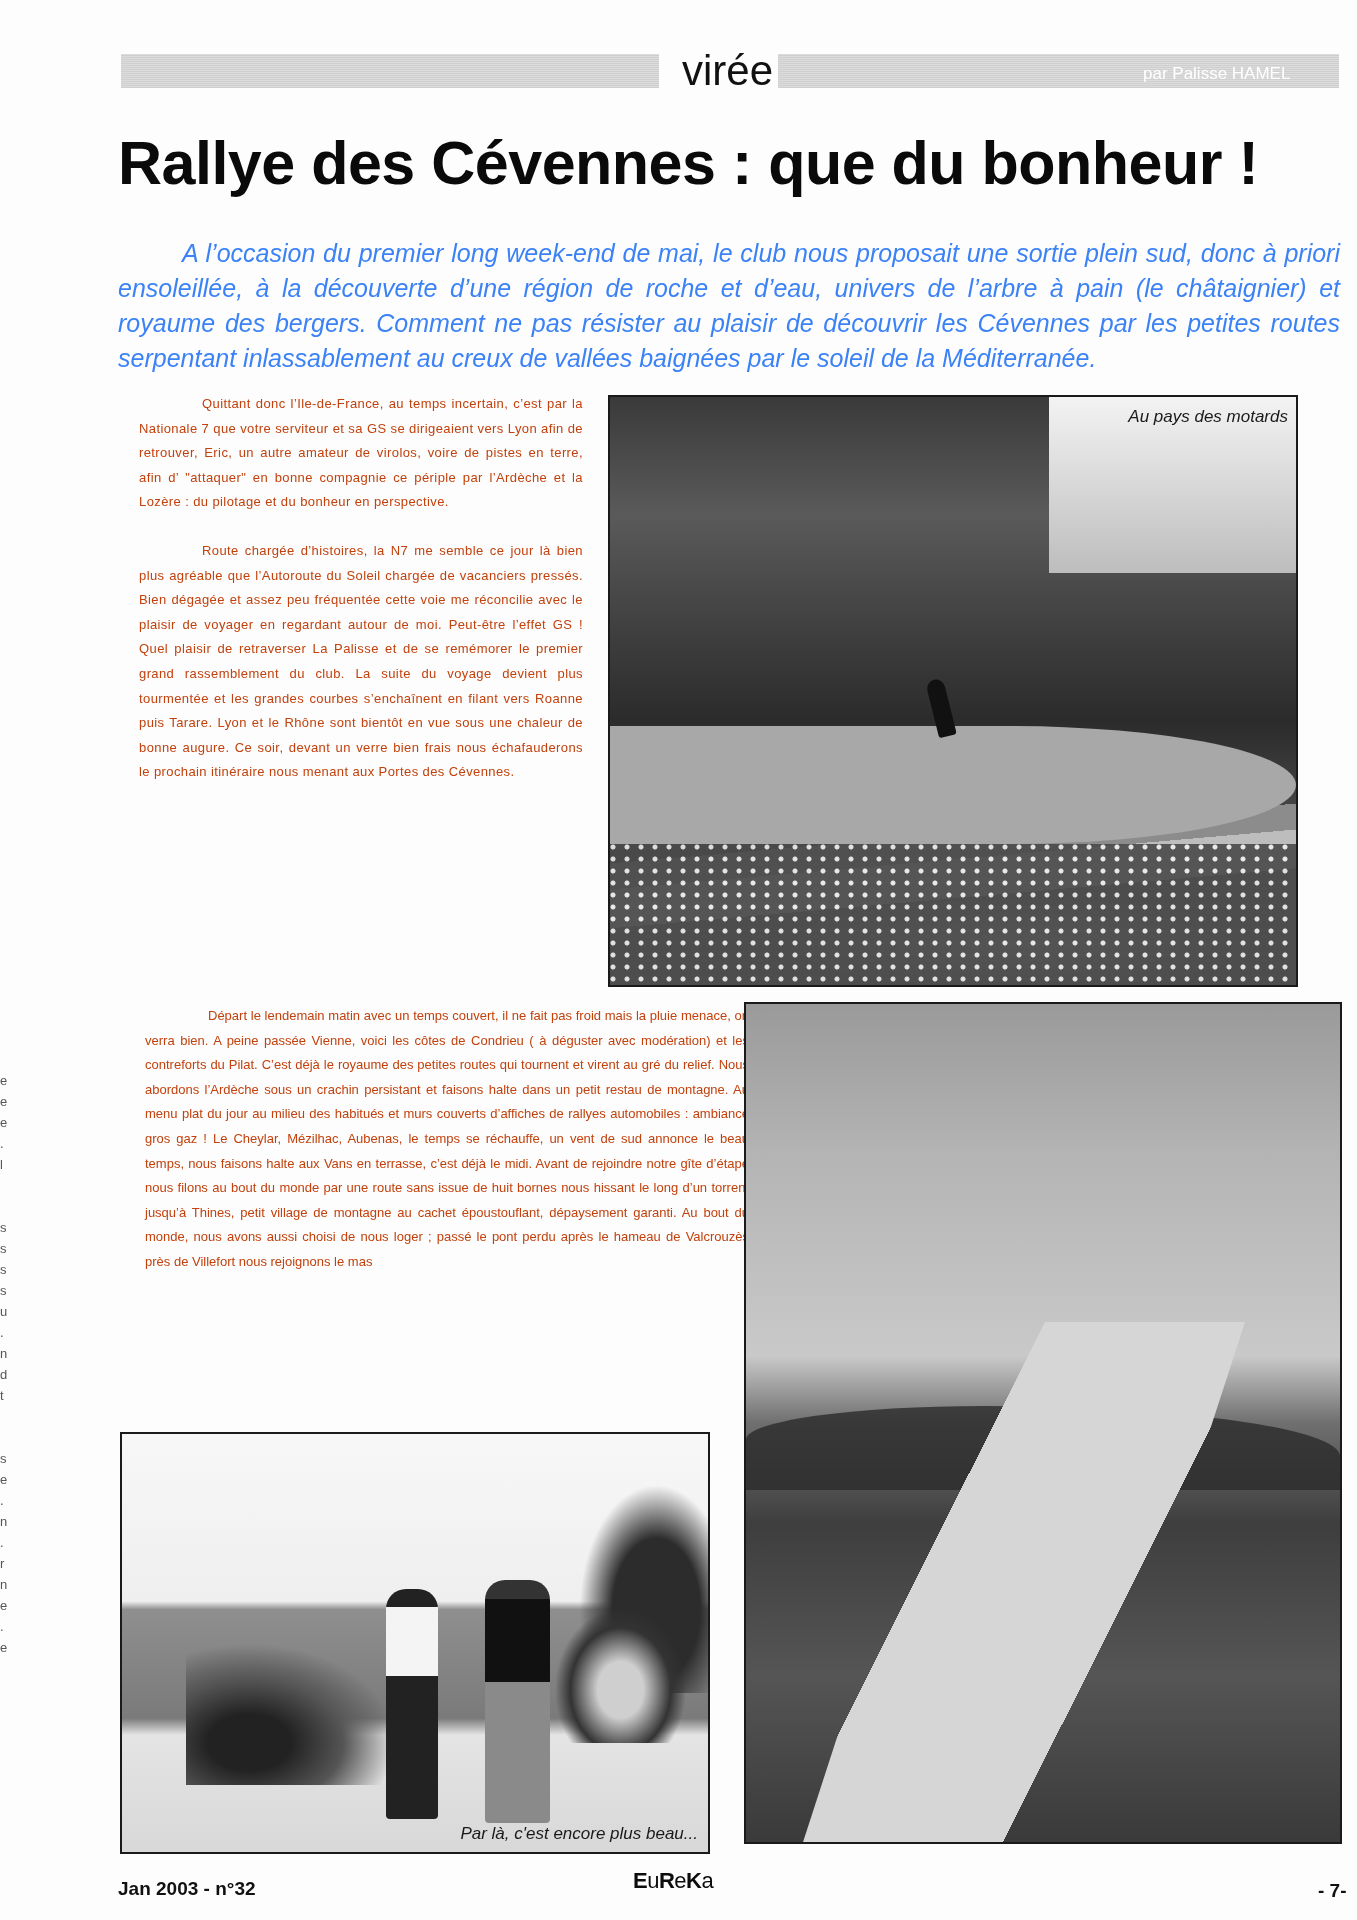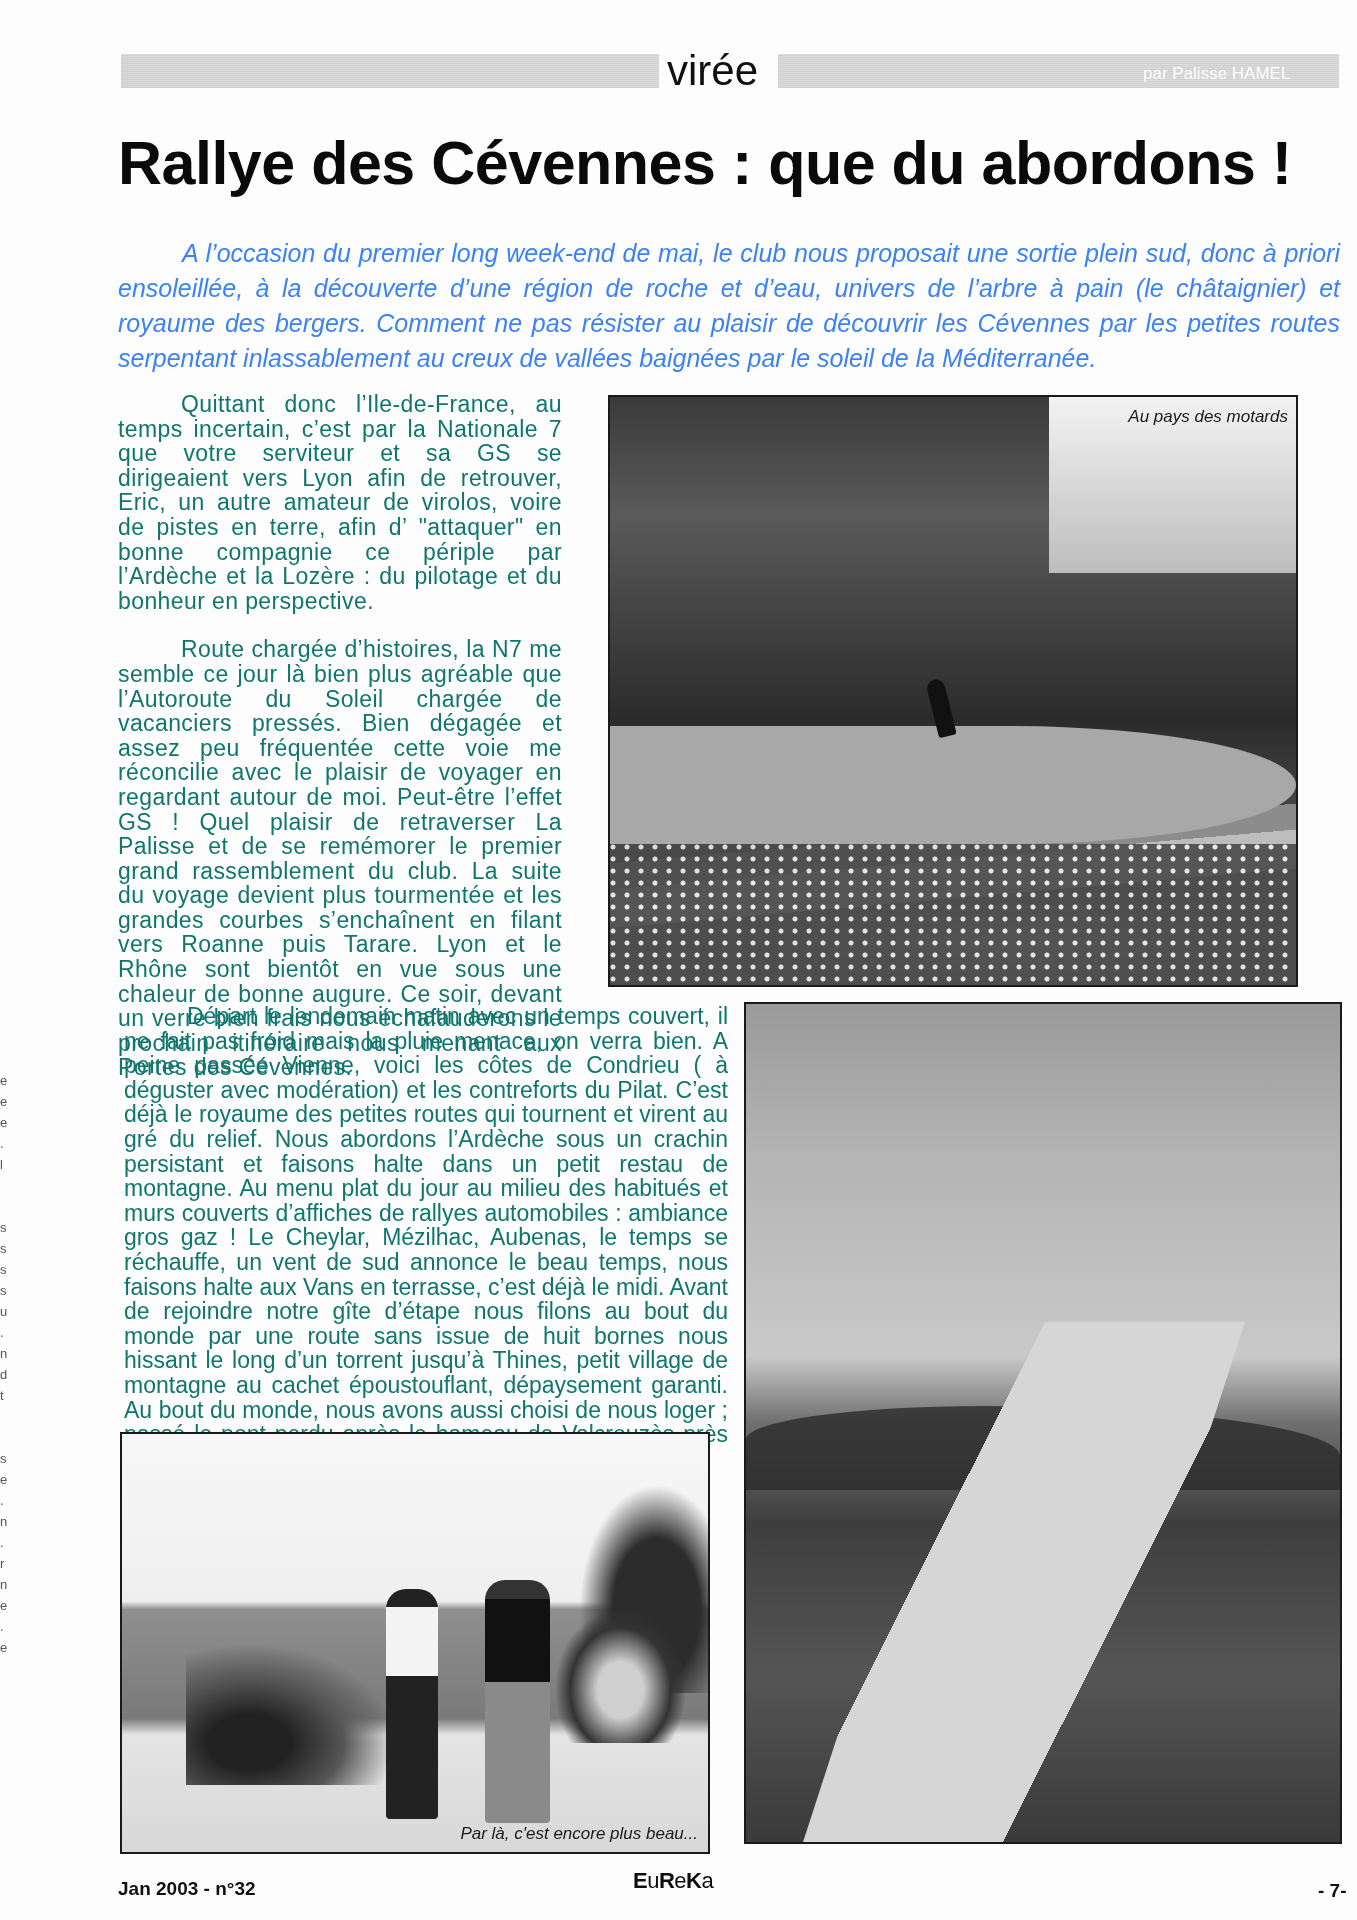--- a/index.html
+++ b/index.html
@@ -12,29 +12,29 @@
 
   
   .bleed { left: 0; top: 1070px; width: 14px; font-size: 13px; line-height: 21px; color: #555; white-space: pre; }
 
   
   .band { height: 34px; top: 54px;
     background: repeating-linear-gradient(0deg, #cfcfcf 0 1px, #dcdcdc 1px 2px);
   }
   .band-left { left: 121px; width: 538px; }
   .band-right { left: 778px; width: 561px; }
-  .rubric { left: 667px; top: 47px; font-size: 42px; line-height: 48px; color: #111; }
+  .rubric { left: 682px; top: 47px; font-size: 42px; line-height: 48px; color: #111; }
   .byline { left: 1143px; top: 64px; font-size: 17px; color: #fff; }
 
   .title { left: 118px; top: 128px; font-size: 61px; font-weight: bold; letter-spacing: -0.5px; color: #0a0a0a; white-space: nowrap; }
 
   .lede { left: 118px; top: 236px; width: 1222px; font-size: 25px; line-height: 35px; font-style: italic; color: #3b82f6; text-align: justify; }
   .lede .ind { display: inline-block; width: 64px; }
 
-  .col { font-size: 23px; line-height: 24.6px; color: #0f766e; text-align: justify; }
+  .col { font-size: 13px; line-height: 24.6px; color: #c2410c; text-align: justify; margin-left: 21px; }
   .col p { margin: 0 0 24px 0; text-indent: 63px; }
   .col-a { left: 118px; top: 392px; width: 444px; letter-spacing: 0.4px; }
   .col-b { left: 124px; top: 1004px; width: 604px; }
 
   .photo { border: 2px solid #1a1a1a; overflow: hidden; box-sizing: border-box; }
   .photo-1 { left: 608px; top: 395px; width: 690px; height: 592px;
     background:
       radial-gradient(ellipse 35% 8% at 60% 93%, rgba(255,255,255,0.5), transparent),
       linear-gradient(175deg, transparent 0 72%, #8c8c8c 72% 76%, #bdbdbd 76% 82%, #6f6f6f 82% 100%),
       linear-gradient(180deg, #3a3a3a 0%, #5a5a5a 20%, #2b2b2b 55%, #454545 70%);
@@ -101,21 +101,21 @@
 n
 e
 .
 e</div>
 
 <div class="abs band band-left"></div>
 <div class="abs band band-right"></div>
 <div class="abs rubric">virée</div>
 <div class="abs byline">par Palisse HAMEL</div>
 
-<h1 class="abs title" style="margin:0">Rallye des Cévennes : que du abordons !</h1>
+<h1 class="abs title" style="margin:0">Rallye des Cévennes : que du bonheur !</h1>
 
 <div class="abs lede"><span class="ind"></span><span>A l’occasion du premier long week-end de mai, le club nous proposait une sortie plein sud, donc à priori ensoleillée, à la découverte d’une région de roche et d’eau, univers de l’arbre à pain (le châtaignier) et royaume des bergers. Comment ne pas résister au plaisir de découvrir les Cévennes par les petites routes serpentant inlassablement au creux de vallées baignées par le soleil de la Méditerranée.</span></div>
 
 <div class="abs col col-a">
   <p>Quittant donc l’Ile-de-France, au temps incertain, c’est par la Nationale 7 que votre serviteur et sa GS se dirigeaient vers Lyon afin de retrouver, Eric, un autre amateur de virolos, voire de pistes en terre, afin d’ "attaquer" en bonne compagnie ce périple par l’Ardèche et la Lozère : du pilotage et du bonheur en perspective.</p>
   <p>Route chargée d’histoires, la N7 me semble ce jour là bien plus agréable que l’Autoroute du Soleil chargée de vacanciers pressés. Bien dégagée et assez peu fréquentée cette voie me réconcilie avec le plaisir de voyager en regardant autour de moi. Peut-être l’effet GS ! Quel plaisir de retraverser La Palisse et de se remémorer le premier grand rassemblement du club. La suite du voyage devient plus tourmentée et les grandes courbes s’enchaînent en filant vers Roanne puis Tarare. Lyon et le Rhône sont bientôt en vue sous une chaleur de bonne augure. Ce soir, devant un verre bien frais nous échafauderons le prochain itinéraire nous menant aux Portes des Cévennes.</p>
 </div>
 
 <div class="abs photo photo-1">
   <div class="abs sky"></div>

